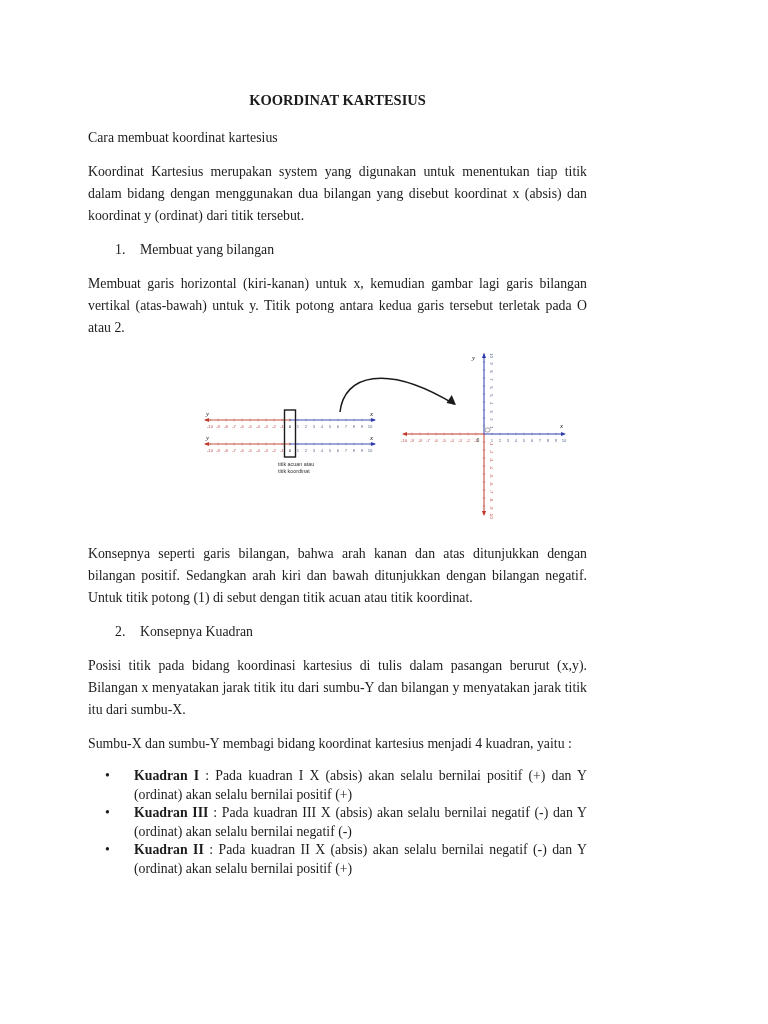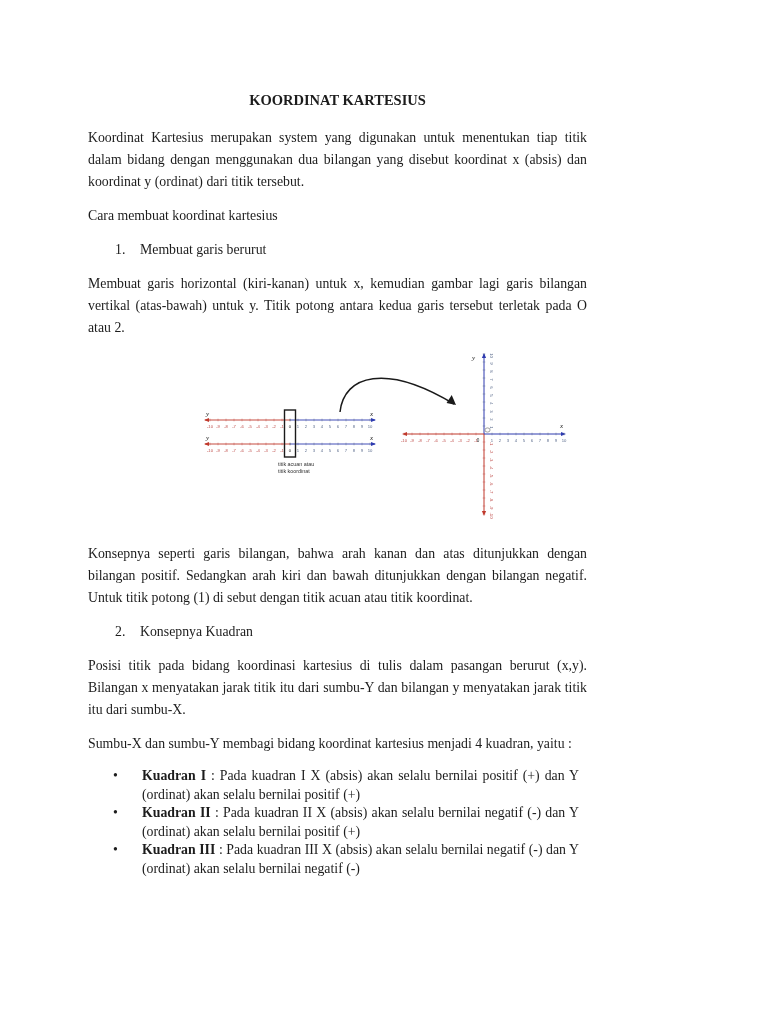--- a/index.html
+++ b/index.html
@@ -34,21 +34,21 @@
   .numbered .num { display:inline-block; min-width:25px; }
   .figure-wrap {
     position:relative;
     width:592px;
     height:172px;
     margin:2px 0 20px 0;
   }
   .figure-wrap svg { display:block; width:592px; height:172px; }
   ul.quadrant-list {
     list-style:none;
-    margin:8px; padding:0;
+    margin:0; padding:0;
   }
   ul.quadrant-list li {
     position:relative;
     padding-left:46px;
     line-height:18.6px;
     text-align:justify;
     margin:0;
   }
   ul.quadrant-list li::before {
     content:"\2022";
@@ -57,26 +57,26 @@
   }
   .b { font-weight:bold; }
 </style>
 </head>
 <body>
 
 <div class="page">
 
   <h1 class="doc-title">KOORDINAT KARTESIUS</h1>
 
+  <p class="body-par no-just">Cara membuat koordinat kartesius</p>
+
   <p class="body-par">Koordinat Kartesius merupakan system yang digunakan untuk menentukan tiap titik dalam bidang dengan menggunakan dua bilangan yang disebut koordinat x (absis) dan koordinat y (ordinat) dari titik tersebut.</p>
 
-  <p class="body-par no-just">Cara membuat koordinat kartesius</p>
-
   <div class="numbered">
-    <span class="num">1.</span><span>Membuat garis berurut</span>
+    <span class="num">1.</span><span>Membuat yang bilangan</span>
   </div>
 
   <p class="body-par">Membuat garis horizontal (kiri-kanan) untuk x, kemudian gambar lagi garis bilangan vertikal (atas-bawah) untuk y. Titik potong antara kedua garis tersebut terletak pada O atau 2.</p>
 
   <div class="figure-wrap">
     <svg viewBox="0 0 592 172" xmlns="http://www.w3.org/2000/svg">
         <g>
           <line x1="117" y1="69" x2="202" y2="69" stroke="#c0392b" stroke-width="0.9"></line>
           <line x1="202" y1="69" x2="287" y2="69" stroke="#2e3bb0" stroke-width="0.9"></line>
           <path d="M0,0 L-5,2.1 L-5,-2.1 Z" transform="translate(116,69) rotate(180)" fill="#c0392b"></path>
@@ -289,17 +289,17 @@
   <div class="numbered">
     <span class="num">2.</span><span>Konsepnya Kuadran</span>
   </div>
 
   <p class="body-par">Posisi titik pada bidang koordinasi kartesius di tulis dalam pasangan berurut (x,y). Bilangan x menyatakan jarak titik itu dari sumbu-Y dan bilangan y menyatakan jarak titik itu dari sumbu-X.</p>
 
   <p class="body-par">Sumbu-X dan sumbu-Y membagi bidang koordinat kartesius menjadi 4 kuadran, yaitu :</p>
 
   <ul class="quadrant-list">
     <li><span class="b">Kuadran I</span><span> : Pada kuadran I X (absis) akan selalu bernilai positif (+) dan Y (ordinat) akan selalu bernilai positif (+)</span></li>
+    <li><span class="b">Kuadran III</span><span> : Pada kuadran III X (absis) akan selalu bernilai negatif (-) dan Y (ordinat) akan selalu bernilai negatif (-)</span></li>
     <li><span class="b">Kuadran II</span><span> : Pada kuadran II X (absis) akan selalu bernilai negatif (-) dan Y (ordinat) akan selalu bernilai positif (+)</span></li>
-    <li><span class="b">Kuadran III</span><span> : Pada kuadran III X (absis) akan selalu bernilai negatif (-) dan Y (ordinat) akan selalu bernilai negatif (-)</span></li>
   </ul>
 
 </div>
 
 </body></html>

